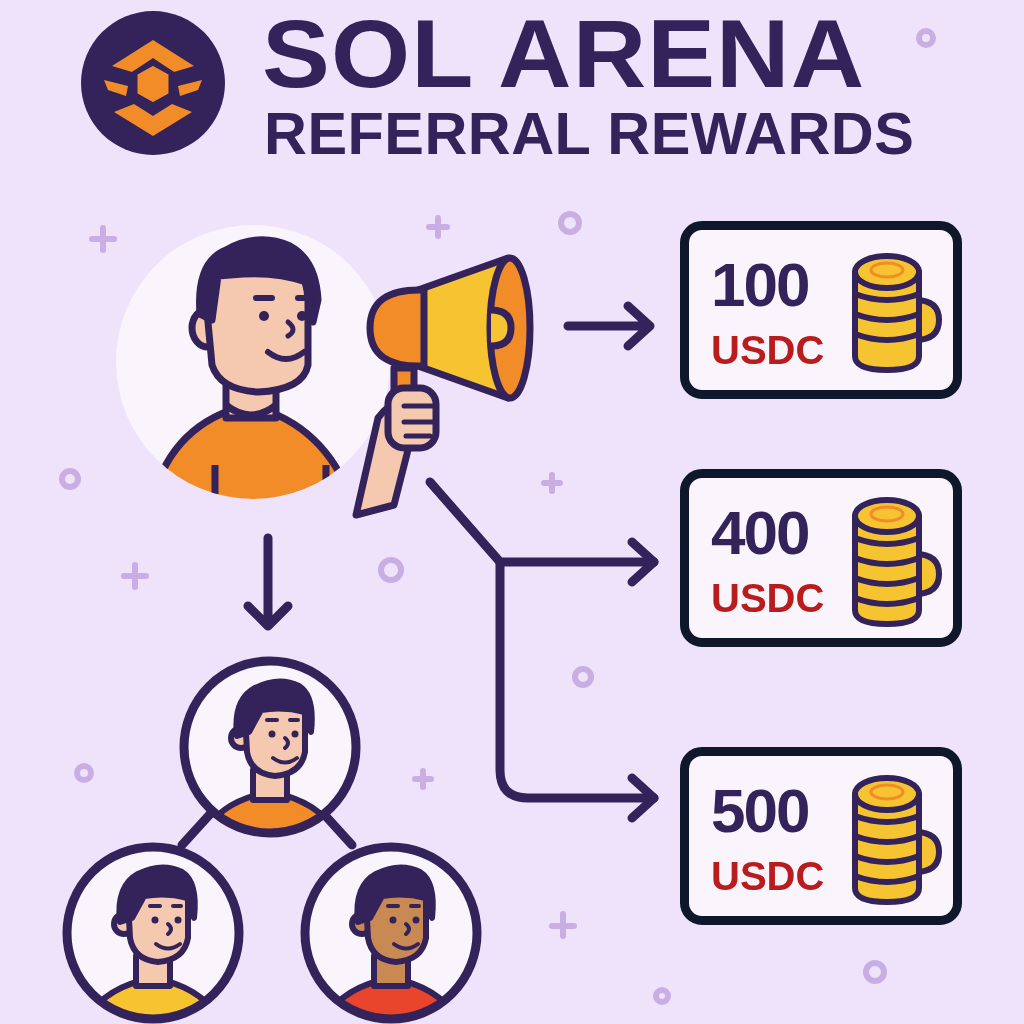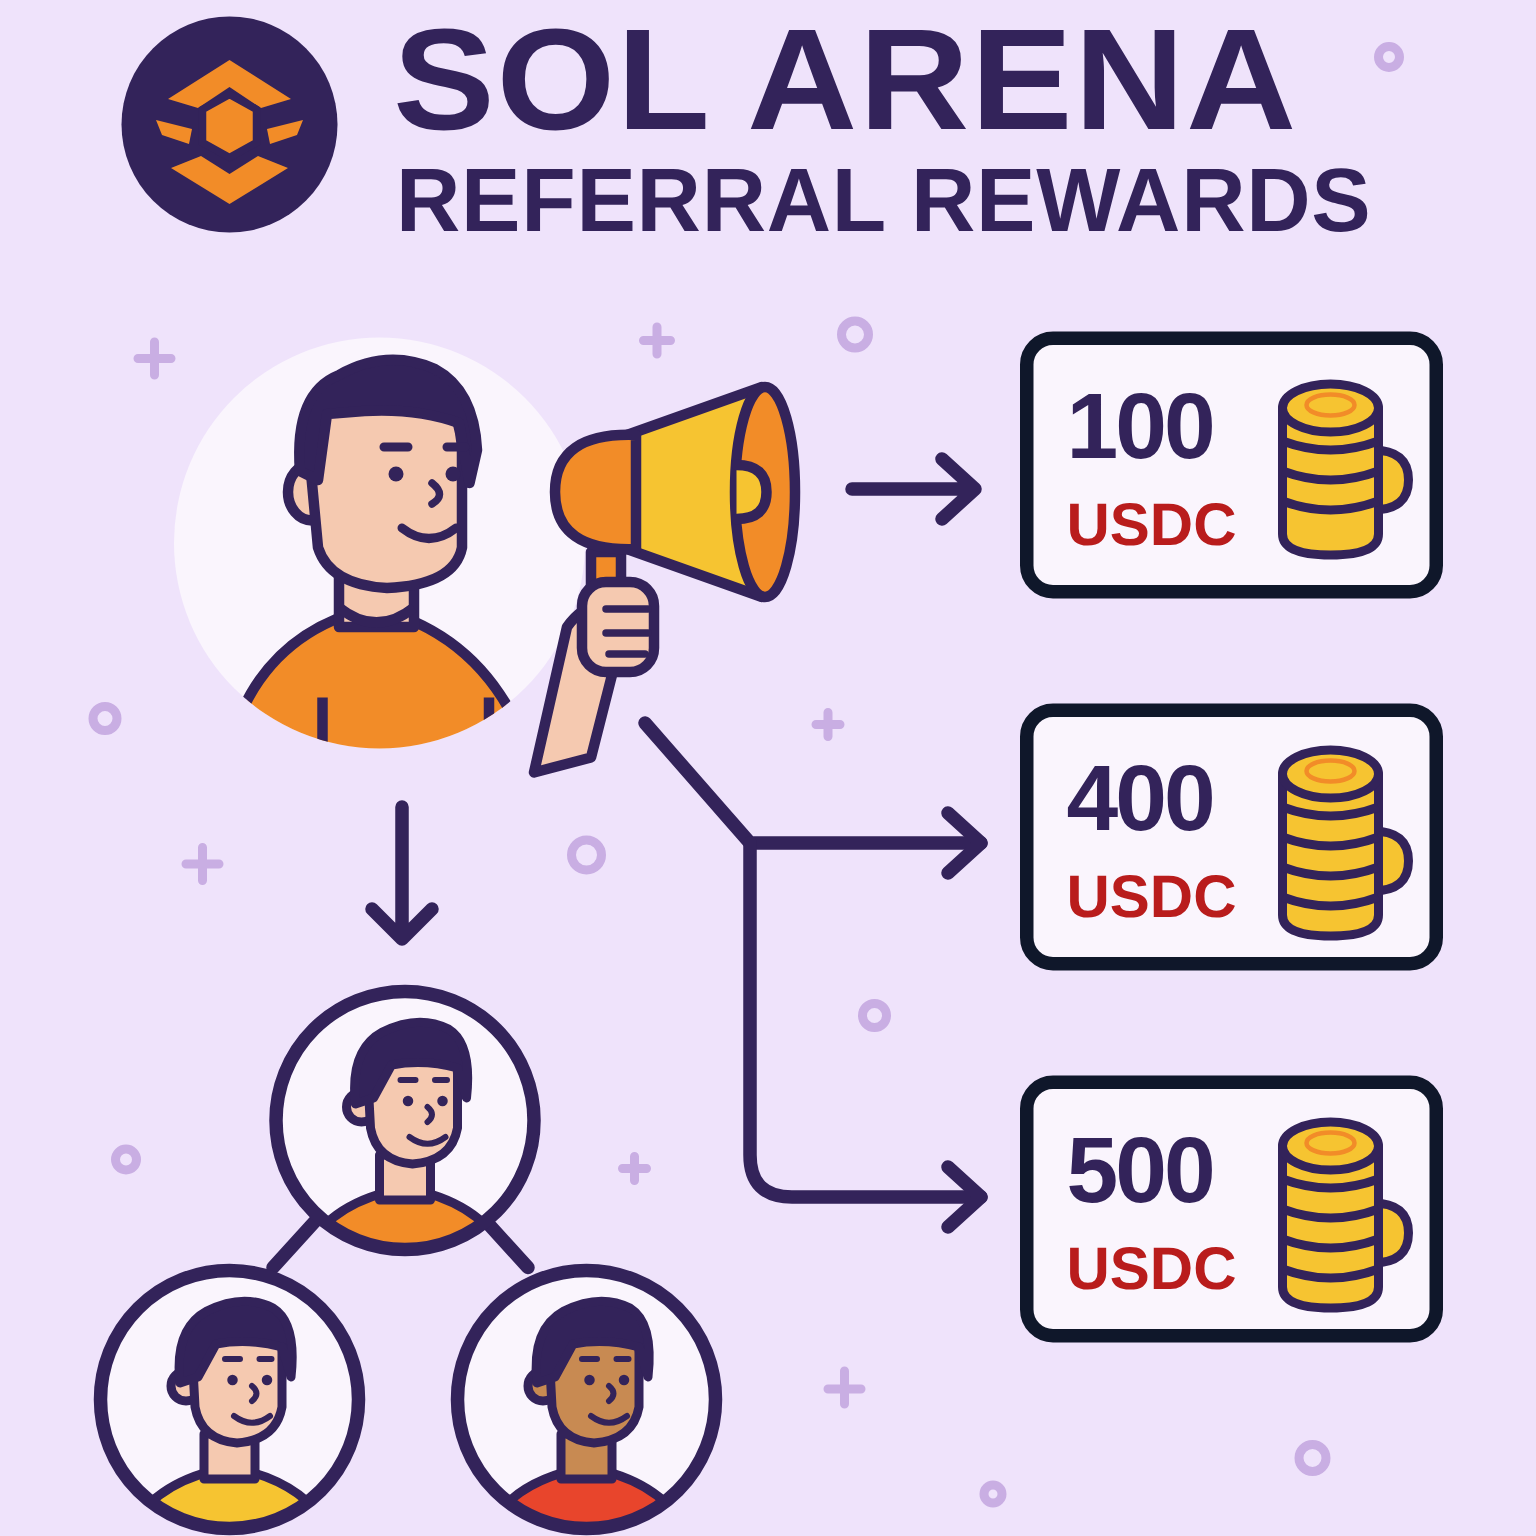--- a/index.html
+++ b/index.html
@@ -225,21 +225,21 @@
     <g stroke="#33235a" stroke-width="6" stroke-linejoin="round">
       <path d="M68 62 Q92 62 92 82 Q92 102 68 102 Z" fill="#f6c431"></path>
       <path d="M8 24 V118 Q8 132 40 132 Q72 132 72 118 V24 Z" fill="#f6c431"></path>
       <path d="M8 46 Q40 58 72 46 M8 66 Q40 78 72 66 M8 86 Q40 98 72 86 M8 106 Q40 118 72 106" fill="none"></path>
       <ellipse cx="40" cy="24" rx="32" ry="16" fill="#f6c431"></ellipse>
       <ellipse cx="40" cy="22" rx="16" ry="7" fill="none" stroke="#f28c28" stroke-width="3"></ellipse>
     </g>
   </svg>
 </div>
 
-<div class="abs reward-card" style="left:680px;top:717px">
+<div class="abs reward-card" style="left:680px;top:747px">
   <div class="reward-amount">500</div>
   <div class="reward-currency">USDC</div>
   <svg class="coin-stack" width="100" height="140" viewBox="0 0 100 140" style="top:14px">
     <g stroke="#33235a" stroke-width="6" stroke-linejoin="round">
       <path d="M68 62 Q92 62 92 82 Q92 102 68 102 Z" fill="#f6c431"></path>
       <path d="M8 24 V118 Q8 132 40 132 Q72 132 72 118 V24 Z" fill="#f6c431"></path>
       <path d="M8 46 Q40 58 72 46 M8 66 Q40 78 72 66 M8 86 Q40 98 72 86 M8 106 Q40 118 72 106" fill="none"></path>
       <ellipse cx="40" cy="24" rx="32" ry="16" fill="#f6c431"></ellipse>
       <ellipse cx="40" cy="22" rx="16" ry="7" fill="none" stroke="#f28c28" stroke-width="3"></ellipse>
     </g>

